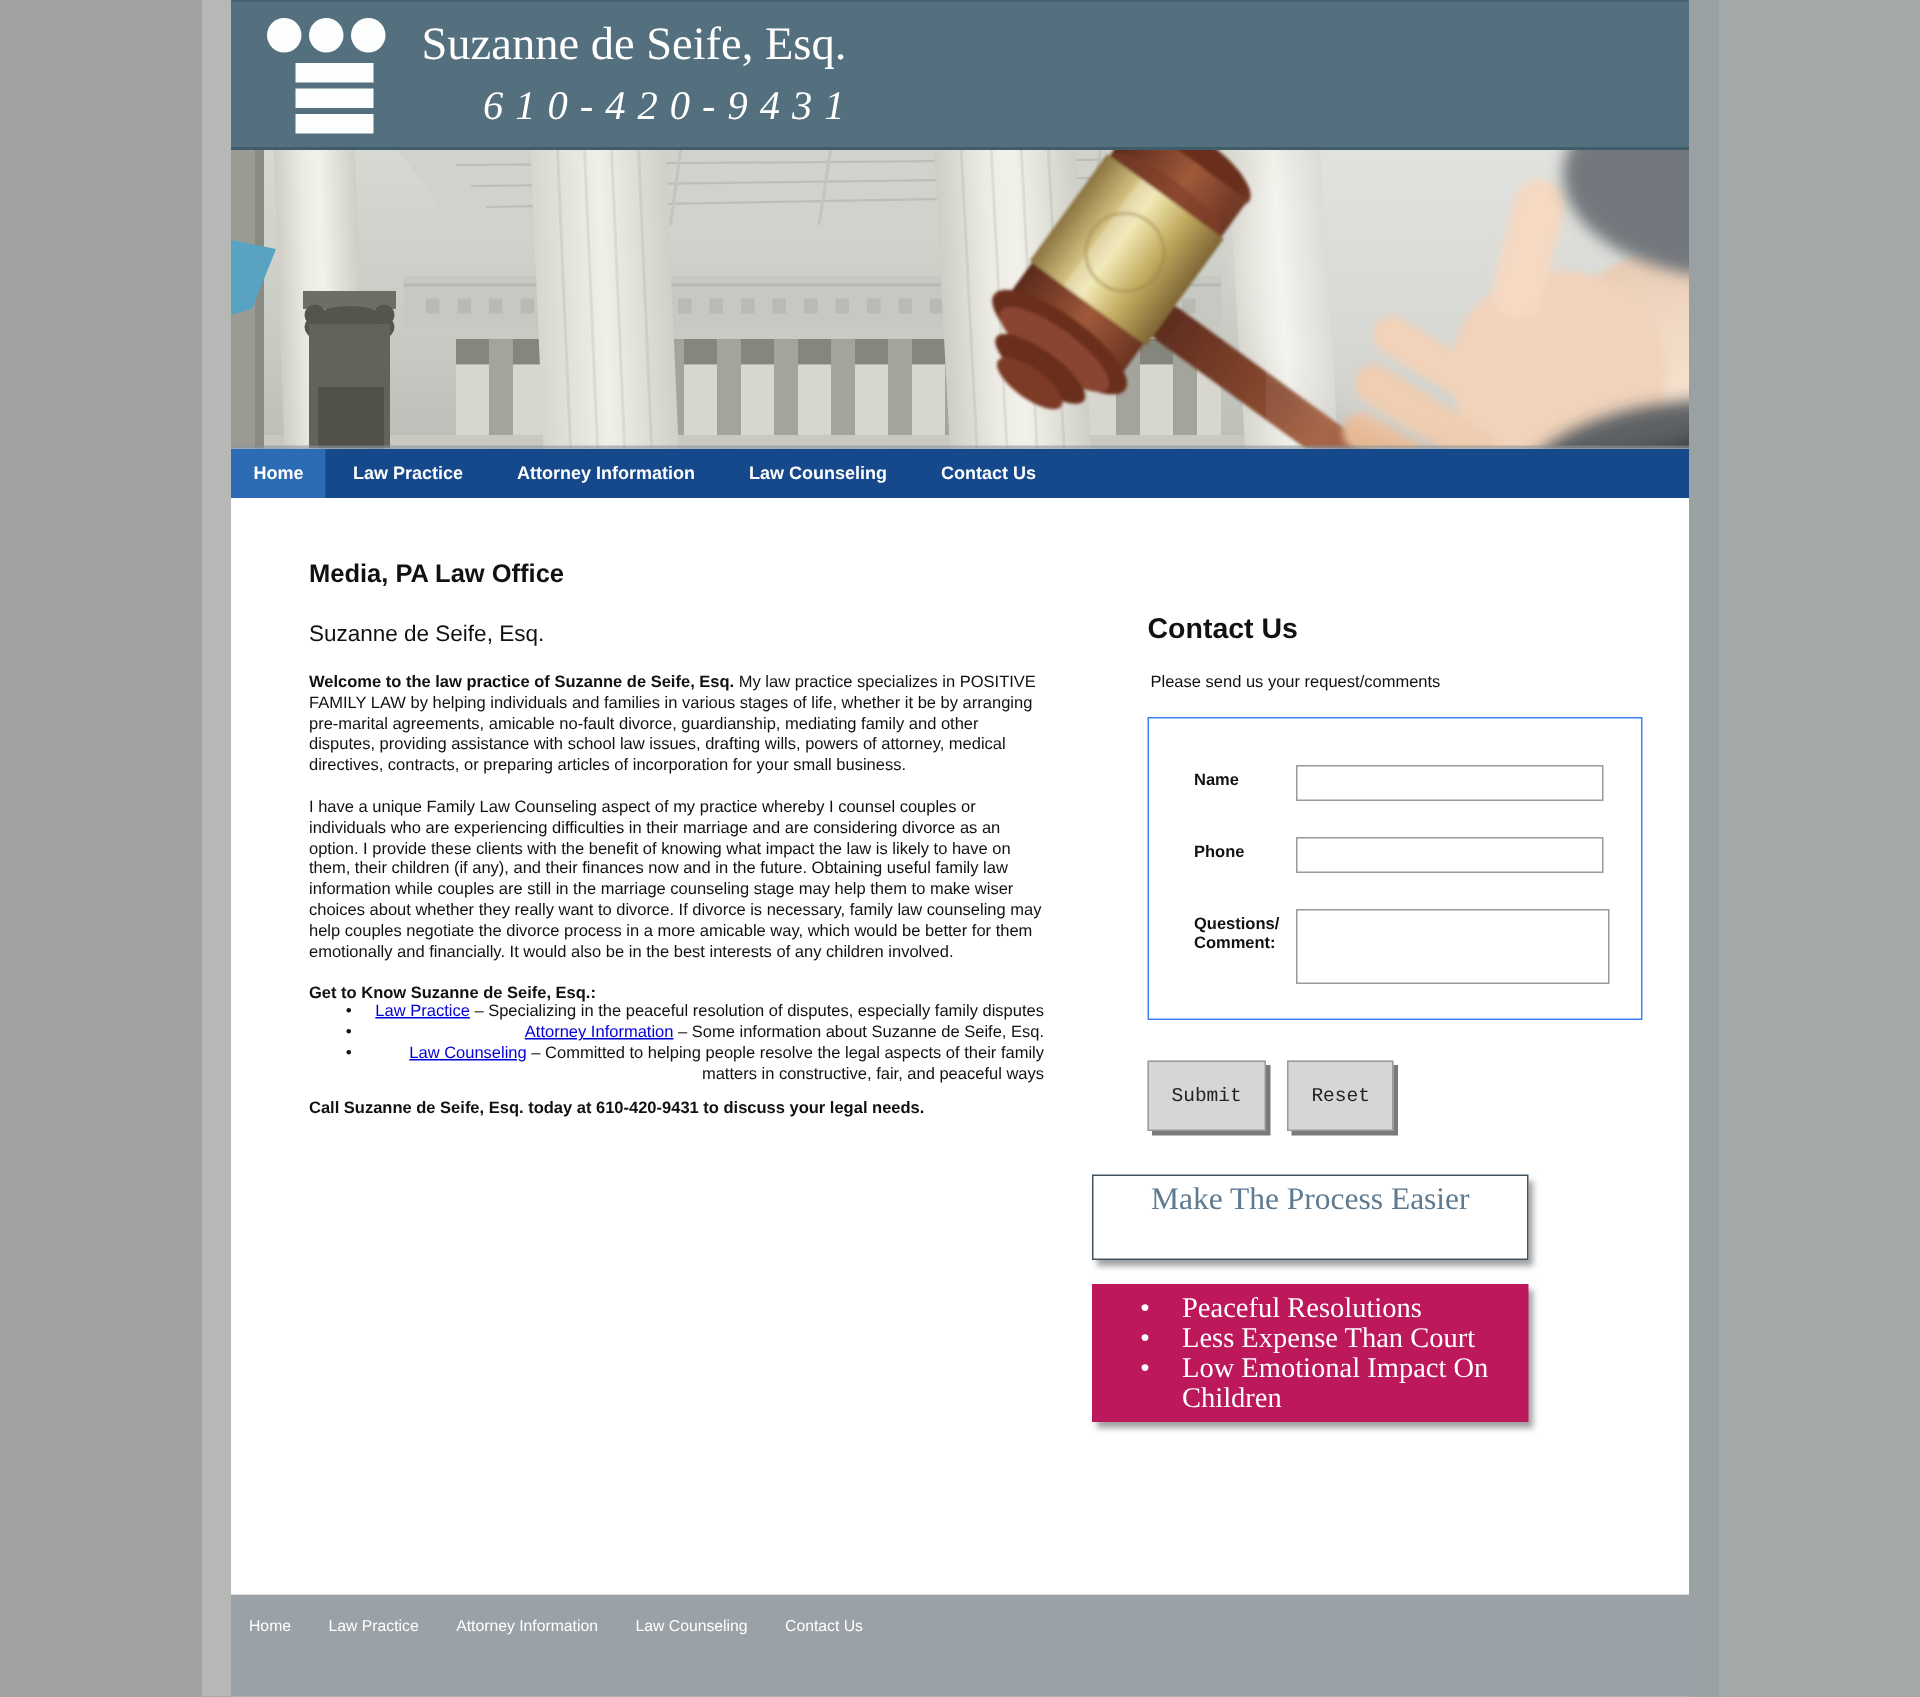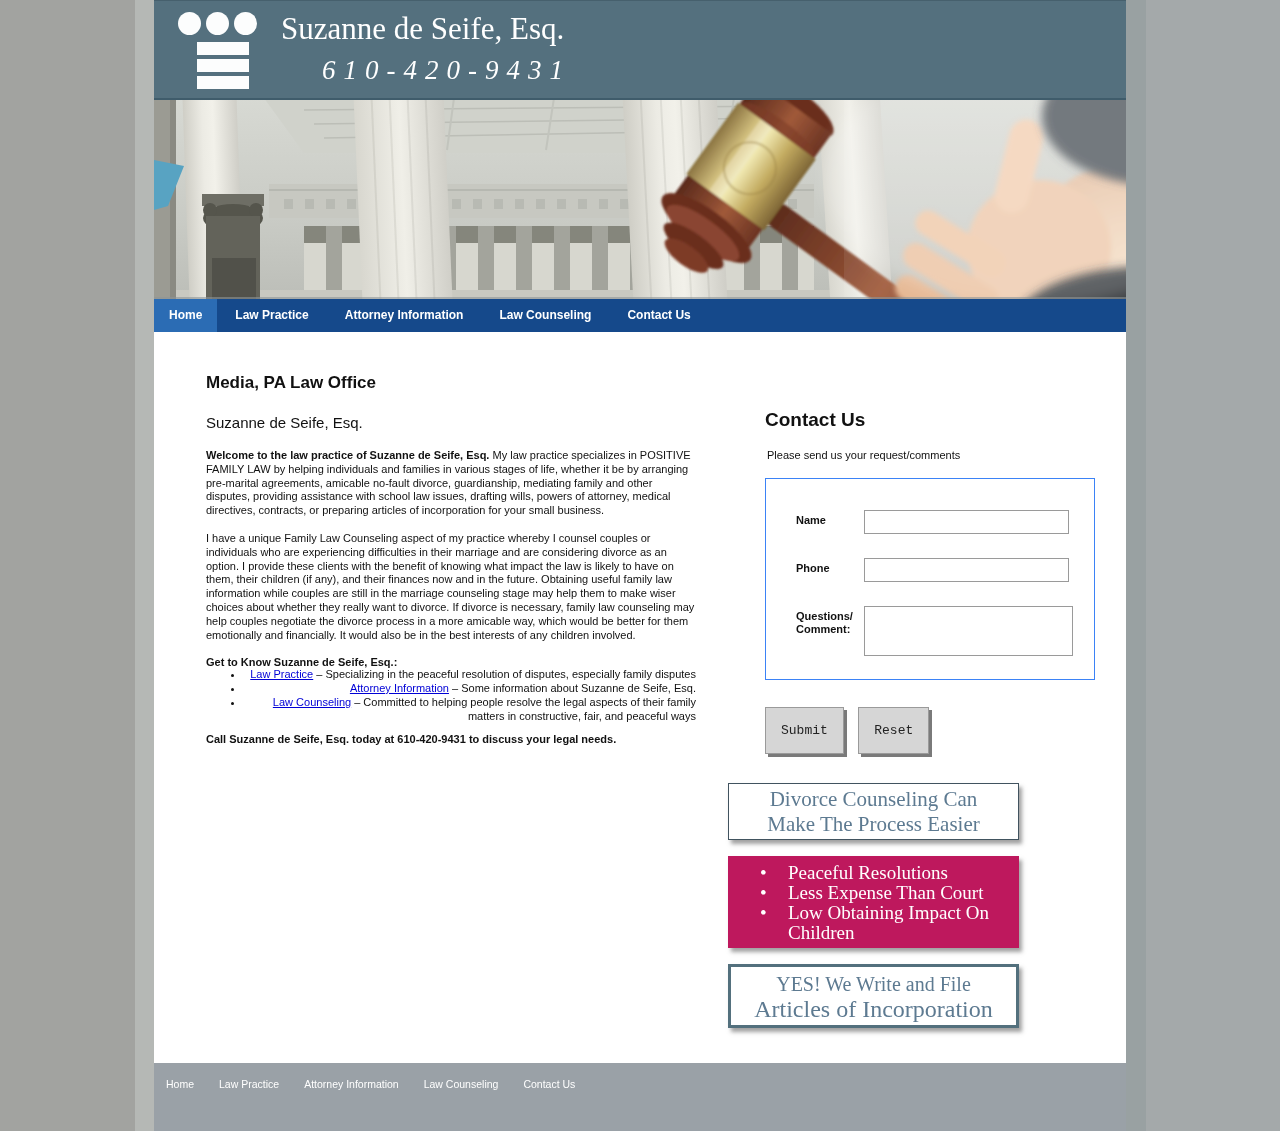--- a/index.html
+++ b/index.html
@@ -285,33 +285,28 @@
           </div>
         </div>
         <div class="form-buttons">
           <button class="btn">Submit</button>
           <button class="btn">Reset</button>
         </div>
       </div>
 
       <div class="promos">
         <div class="promo promo-1">
-          <div>Divorce Counseling Can</div>
           <div>Make The Process Easier</div>
         </div>
         <div class="promo promo-2">
           <ul>
             <li>Peaceful Resolutions</li>
             <li>Less Expense Than Court</li>
-            <li>Low Obtaining Impact On Children</li>
+            <li>Low Emotional Impact On Children</li>
           </ul>
-        </div>
-        <div class="promo promo-3">
-          <div class="l1">YES! We Write and File</div>
-          <div class="l2">Articles of Incorporation</div>
         </div>
       </div>
     </main>
 
     <footer>
       <div class="f-links">
         <a href="#">Home</a>
         <a href="#">Law Practice</a>
         <a href="#">Attorney Information</a>
         <a href="#">Law Counseling</a>

